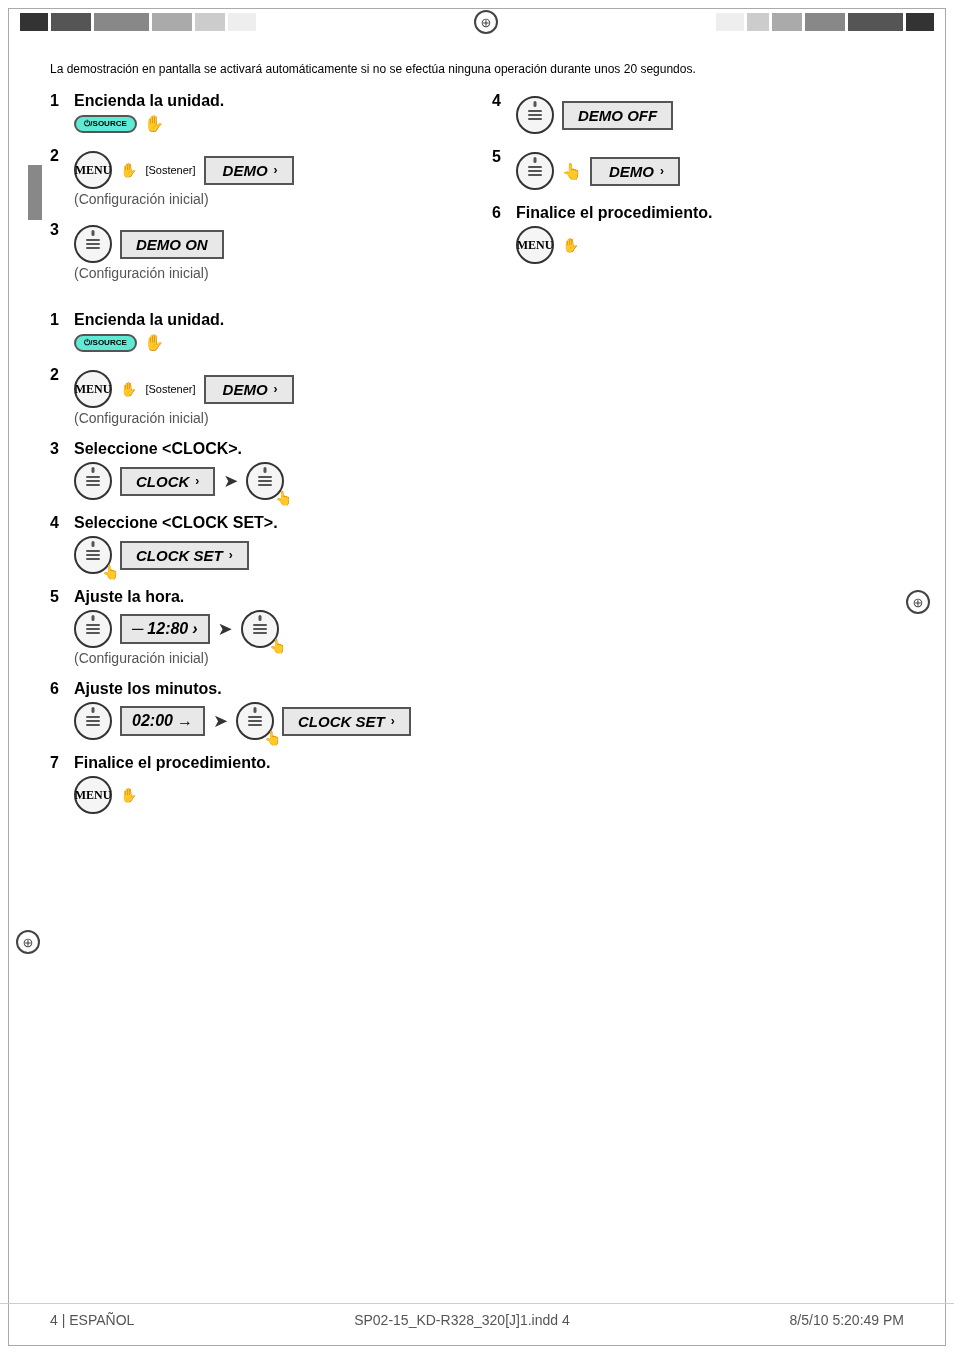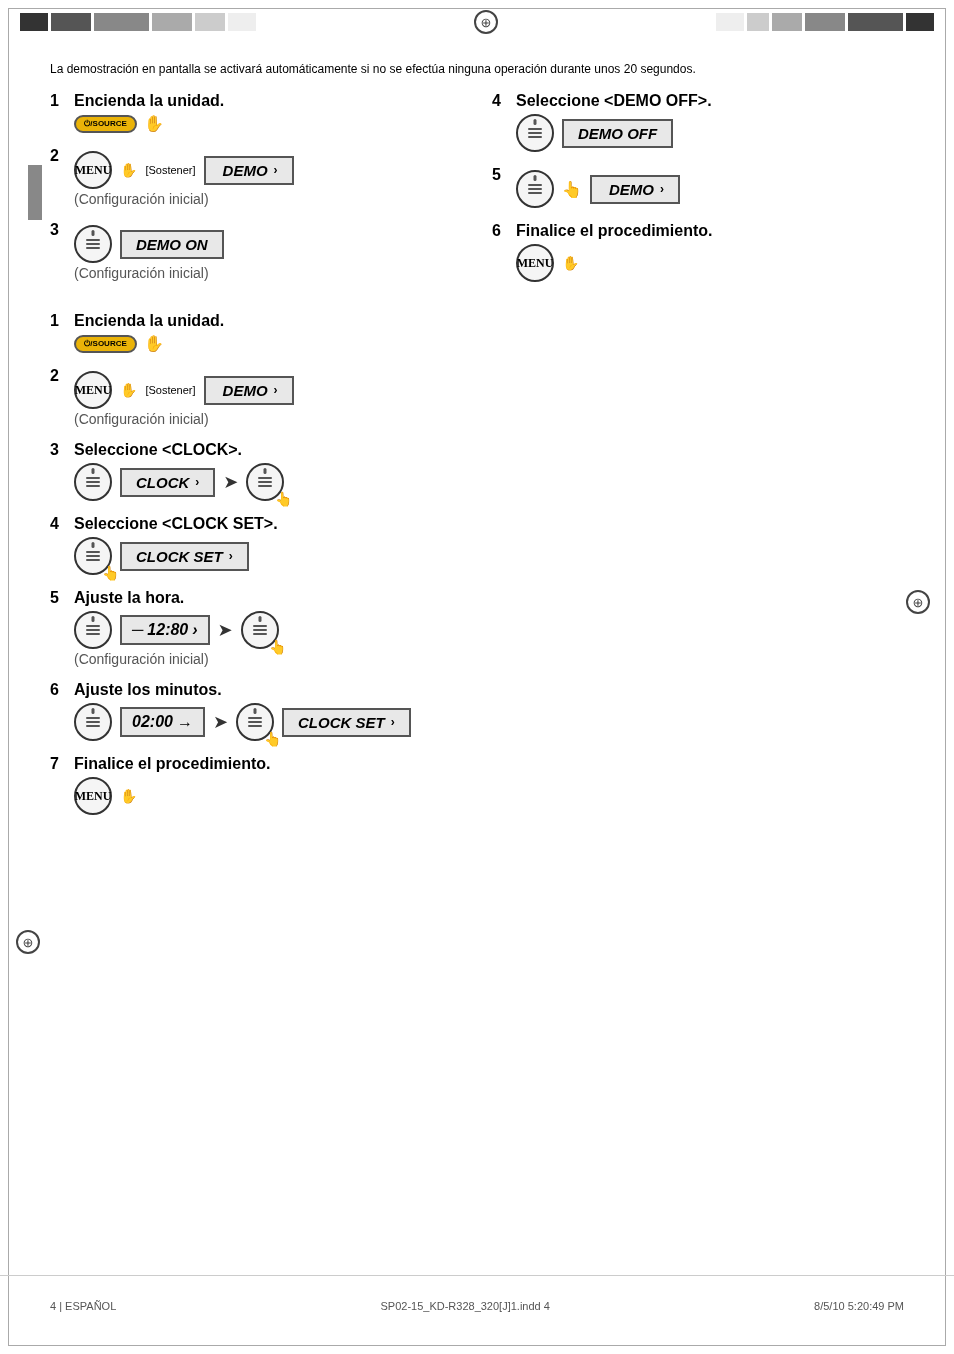--- a/index.html
+++ b/index.html
@@ -113,21 +113,21 @@
 
     
     .source-btn {
       display: inline-flex;
       align-items: center;
       border: 2px solid #555;
       border-radius: 12px;
       padding: 2px 8px;
       font-size: 8px;
       font-weight: bold;
-      background: #eab308;
+      background: #5eead4;
       gap: 2px;
     }
 
     .subtitle-text {
       font-size: 14px;
       color: #555;
       margin-top: 2px;
     }
 
     
@@ -174,24 +174,24 @@
       font-weight: bold;
       font-size: 16px;
       margin-bottom: 4px;
     }
 
     
     .footer {
       display: flex;
       justify-content: space-between;
       align-items: center;
-      padding: 24px 50px;
+      padding: 8px 50px;
       border-top: 1px solid #ccc;
       margin-top: 10px;
-      font-size: 11px;
+      font-size: 14px;
       color: #555;
     }
 
     
     .compass-circle {
       width: 24px; height: 24px;
       border: 2px solid #444;
       border-radius: 50%;
       display: flex; align-items: center; justify-content: center;
       font-size: 13px;
@@ -309,21 +309,20 @@
             <div class="subtitle-text">(Configuración inicial)</div>
           </div>
         </div>
       </div>
 
       <div>
 
         <div class="step-inline">
           <span class="step-num-big">4</span>
           <div class="step-body">
-            <div class="step-label-bold">Seleccione &lt;DEMO OFF&gt;.</div>
             <div class="step-row">
               <div class="tuning-knob">
                 <div class="tuning-knob-lines">
                   <div class="t-line"></div>
                   <div class="t-line"></div>
                   <div class="t-line"></div>
                 </div>
               </div>
               <div class="display-box">
                 <span>DEMO OFF</span>

